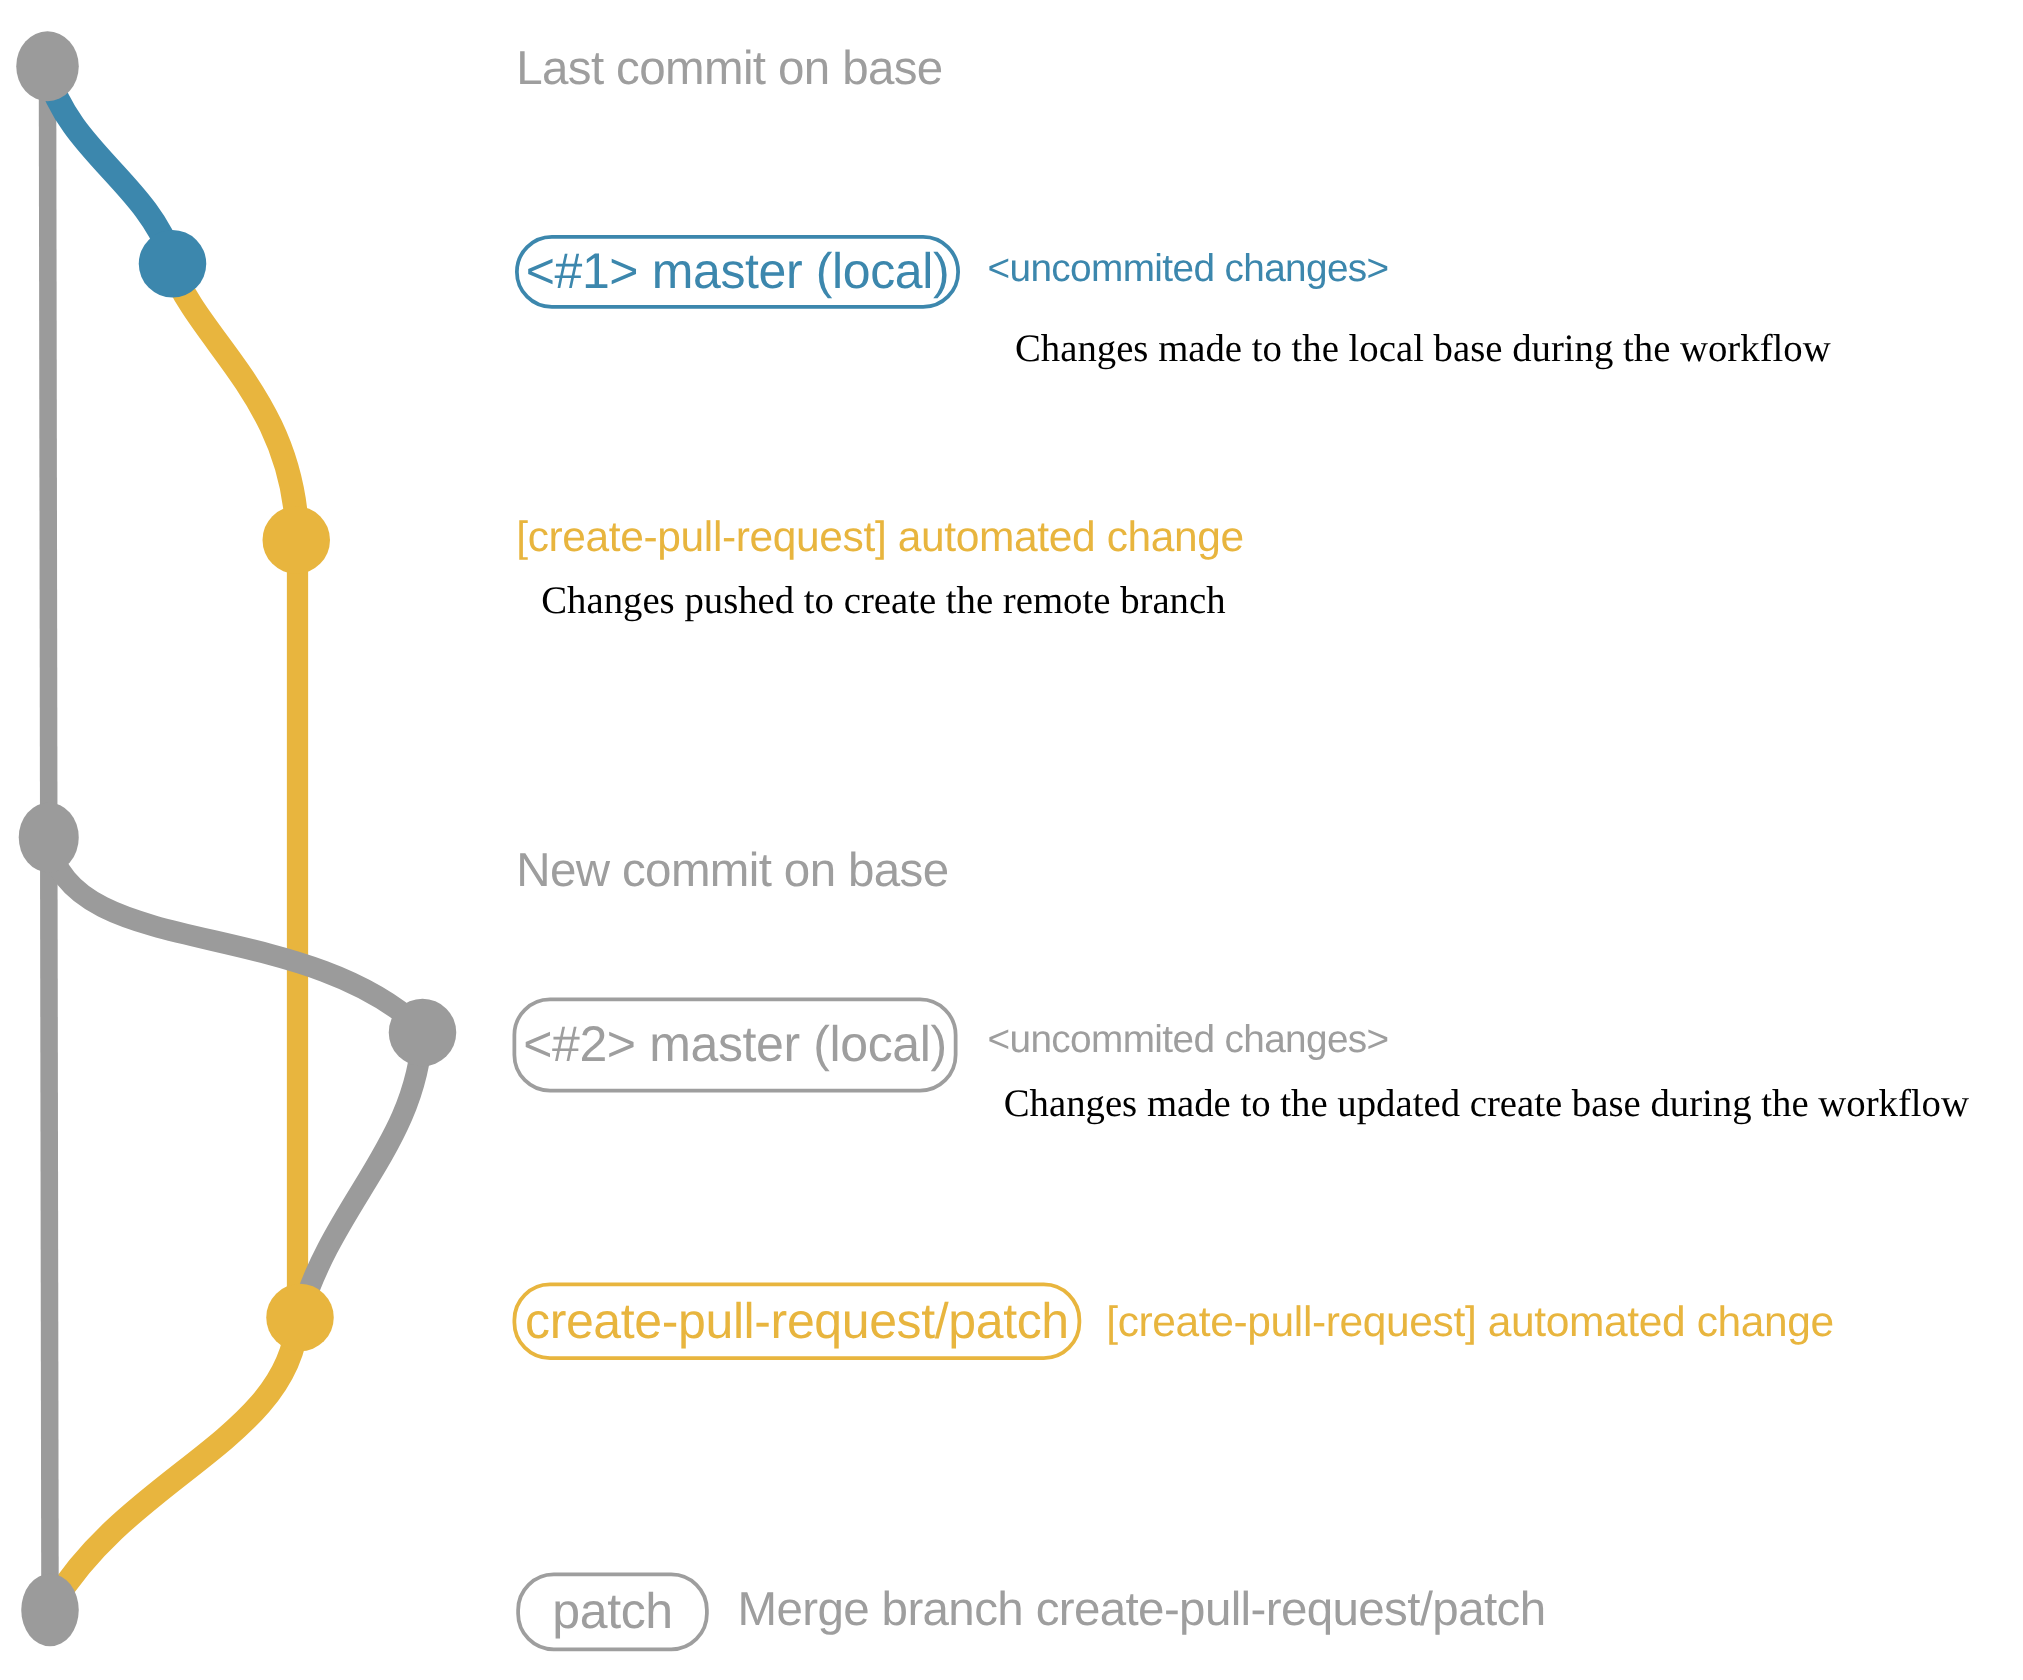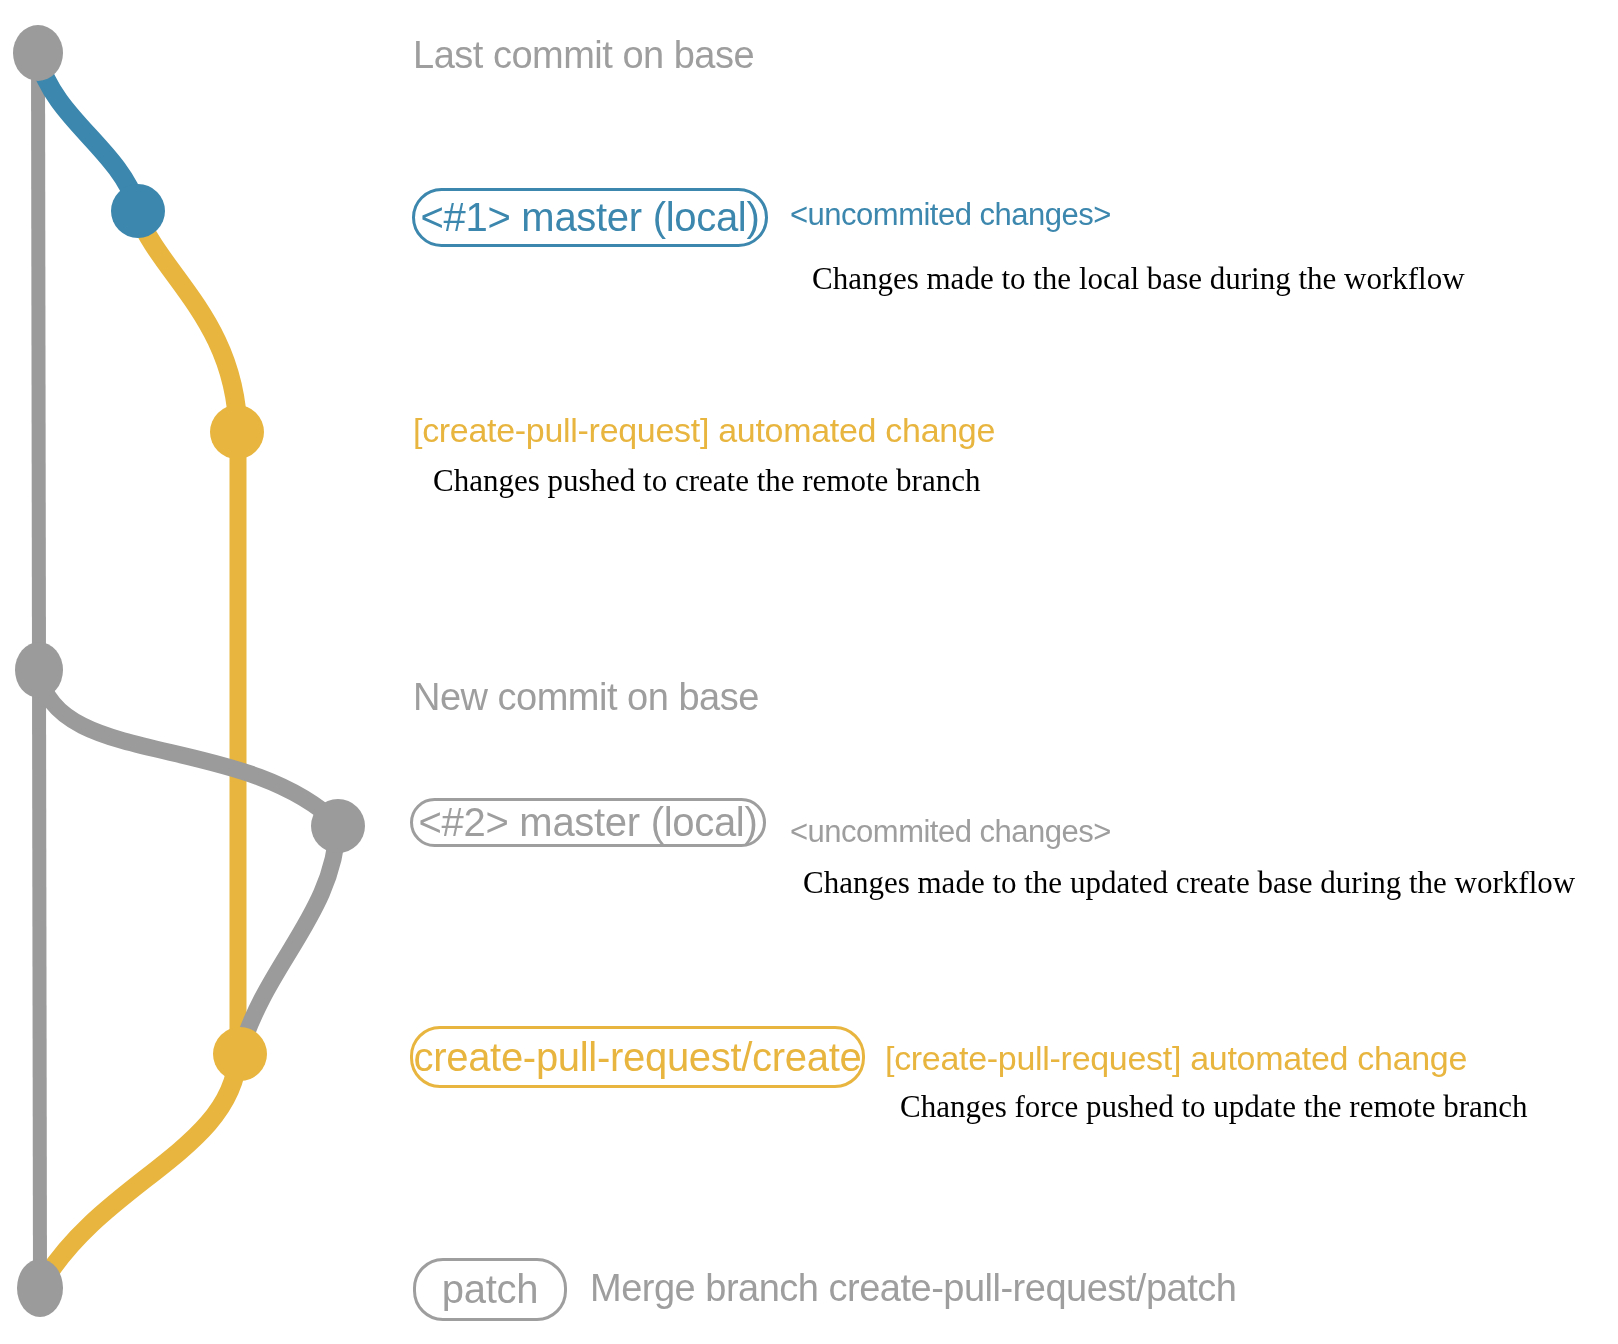--- a/index.html
+++ b/index.html
@@ -96,24 +96,23 @@
 
   <div class="badge blue" style="left:412px; top:188px; width:356px; height:59px;">&lt;#1&gt; master (local)</div>
   <div class="abs vcenter tag blue" style="left:790px; top:214px;">&lt;uncommited changes&gt;</div>
   <div class="abs vcenter desc" style="left:812px; top:278px;">Changes made to the local base during the workflow</div>
 
   <div class="abs vcenter tag-small yellow" style="left:413px; top:430px;">[create-pull-request] automated change</div>
   <div class="abs vcenter desc" style="left:433px; top:480px;">Changes pushed to create the remote branch</div>
 
   <div class="abs vcenter big-label" style="left:413px; top:668px;margin-top:29px;">New commit on base</div>
 
-  <div class="badge gray" style="left:410px; top:798px; width:356px; height:49px;">&lt;#2&gt; master (local)</div>
+  <div class="badge gray" style="left:410px; top:798px; width:356px; height:76px;">&lt;#2&gt; master (local)</div>
   <div class="abs vcenter tag gray" style="left:790px; top:831px;">&lt;uncommited changes&gt;</div>
   <div class="abs vcenter desc" style="left:803px; top:882px;">Changes made to the updated create base during the workflow</div>
 
-  <div class="badge yellow" style="left:410px; top:1026px; width:455px; height:62px;">create-pull-request/create</div>
+  <div class="badge yellow" style="left:410px; top:1026px; width:455px; height:62px;">create-pull-request/patch</div>
   <div class="abs vcenter tag-small yellow" style="left:885px; top:1058px;">[create-pull-request] automated change</div>
-  <div class="abs vcenter desc" style="left:900px; top:1106px;">Changes force pushed to update the remote branch</div>
 
   <div class="badge gray" style="left:413px; top:1258px; width:154px; height:63px;">patch</div>
   <div class="abs vcenter big-label" style="left:590px; top:1288px;">Merge branch create-pull-request/patch</div>
 
 </div>
 
 </body></html>

